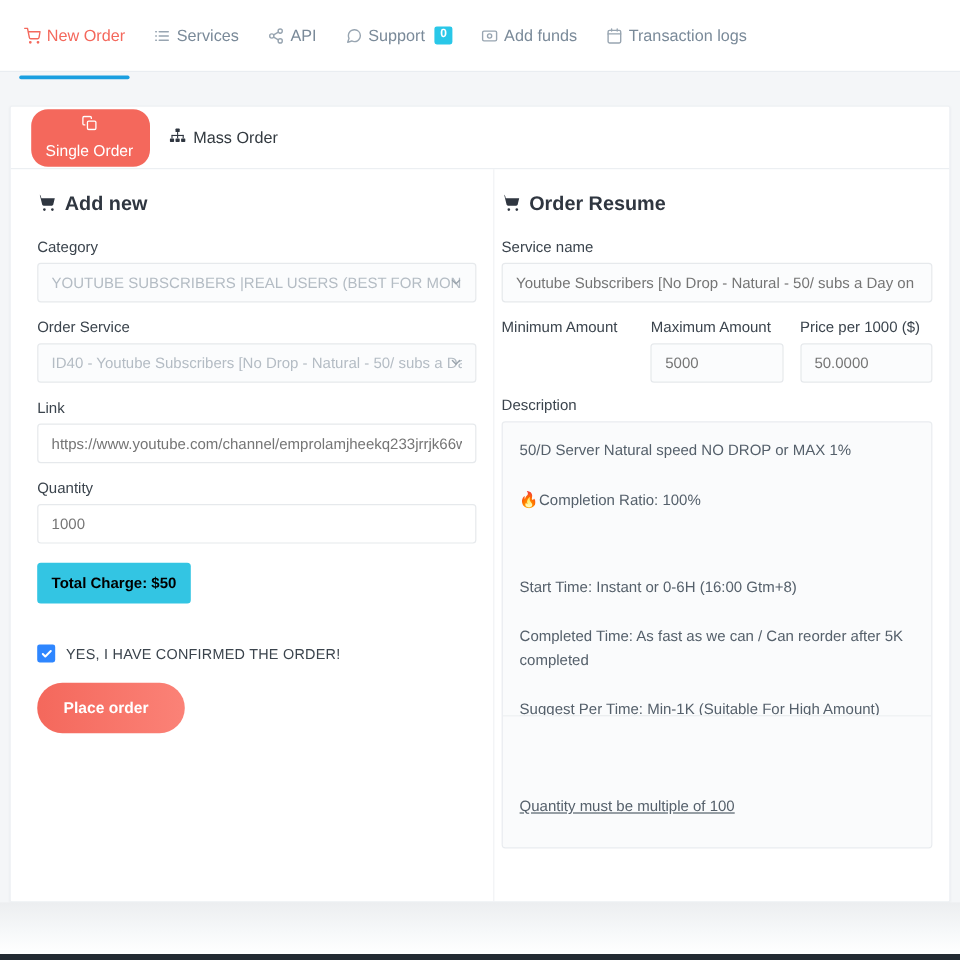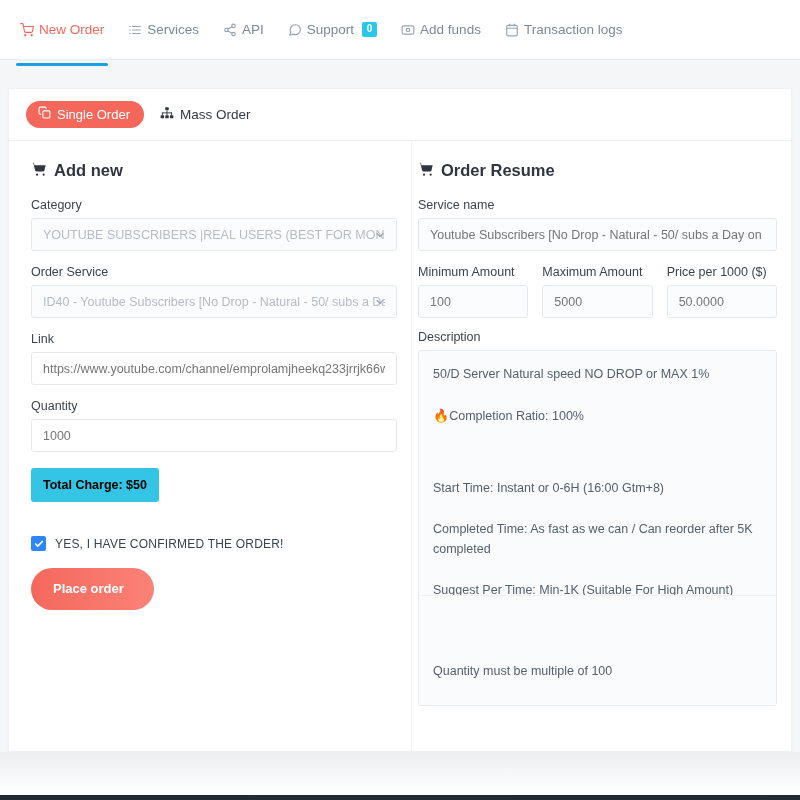--- a/index.html
+++ b/index.html
@@ -67,20 +67,21 @@
   }
   .pill {
     display: inline-flex; align-items: center; gap: 6px;
     background: #f4685c;
     color: #fff;
     font-size: 13px;
     border-radius: 14px;
     padding: 5px 14px 6px 12px;
     cursor: pointer;
     white-space: nowrap;
+    flex-direction: column;
   }
   .plain-tab {
     display: inline-flex; align-items: center; gap: 6px;
     color: #333a40;
     font-size: 13.5px;
     cursor: pointer;
     white-space: nowrap;
   }
 
   .body-cols { display: flex; height: 610px; }
@@ -165,21 +166,21 @@
     padding: 14px 16px 0 14px;
     overflow: hidden;
     position: relative;
   }
   .desc-line {
     font-size: 12.5px;
     color: #55606b;
     line-height: 1.55;
     margin-bottom: 22px;
   }
-  .desc-line.tight { margin-bottom: 0; }
+  .desc-line.tight { margin-bottom: 0; text-decoration: underline; }
   .desc-gap-lg { height: 30px; }
   .desc-inner-panel {
     position: absolute; left: 0; right: 0; bottom: 0;
     height: 110px;
     border-top: 1px solid #eef0f2;
     background: #fafbfc;
     padding: 66px 0 0 14px;
   }
 
   .footerbar {
@@ -371,21 +372,20 @@
         </span>
         <span>Order Resume</span>
       </div>
 
       <label class="lbl">Service name</label>
       <input class="field" type="text" readonly="" placeholder="Youtube Subscribers [No Drop - Natural - 50/ subs a Day on averag" style="">
 
       <div class="triple">
         <div class="cell">
           <label class="lbl">Minimum Amount</label>
-          <input class="field" type="text" readonly="" placeholder="100" style="">
         </div>
         <div class="cell">
           <label class="lbl">Maximum Amount</label>
           <input class="field" type="text" readonly="" placeholder="5000" style="">
         </div>
         <div class="cell">
           <label class="lbl">Price per 1000 ($)</label>
           <input class="field" type="text" readonly="" placeholder="50.0000" style="">
         </div>
       </div>

